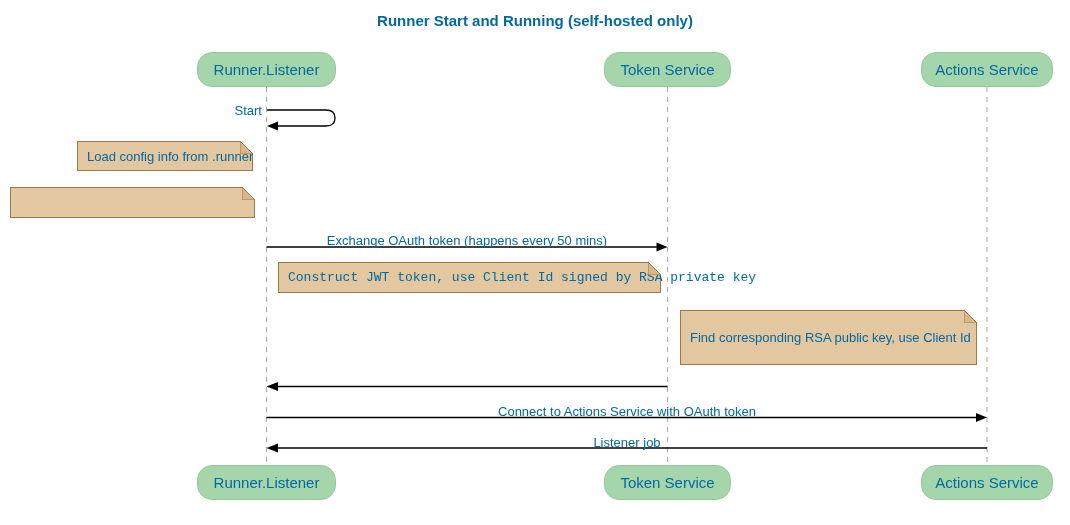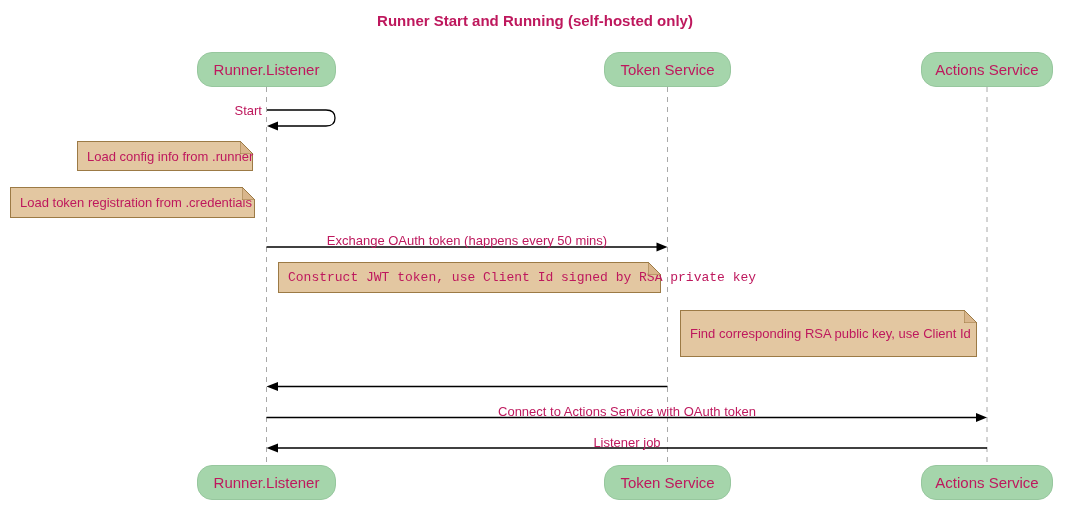--- a/index.html
+++ b/index.html
@@ -1,21 +1,21 @@
 <!DOCTYPE html>
 <html><head>
 <meta charset="utf-8">
 <style>
   html,body{margin:0;padding:0;background:#ffffff;}
   #diagram{
     position:relative;
     width:1070px;height:525px;
     background:#ffffff;
     font-family:"Liberation Sans","DejaVu Sans",sans-serif;
-    color:#be185d;
+    color:#0369a1;
     overflow:hidden;
   }
   .title{
     position:absolute;top:12px;left:0;width:1070px;
     text-align:center;font-size:15px;font-weight:bold;
   }
   svg.layer{position:absolute;top:0;left:0;}
   .participant{
     position:absolute;height:35px;
     background:#A5D5AB;border:1px solid #97C79E;border-radius:15px;
@@ -88,34 +88,33 @@
   <div class="msg-label" style="left:267px;top:435px;width:720px;">Listener job</div>
 
   <div class="note" style="left:77px;top:141px;width:176px;height:30px;">
     <span>Load config info from .runner</span>
     <svg class="fold" width="13" height="13">
       <polygon points="0,0 13,0 13,13" fill="#ffffff"></polygon>
       <path d="M0,0 L0,13 L13,13 Z" fill="#D9B68C" stroke="#9C7A45" stroke-width="1"></path>
     </svg>
   </div>
   <div class="note" style="left:10px;top:187px;width:245px;height:31px;">
-    <span>Load token registration from .credentials</span>
     <svg class="fold" width="13" height="13">
       <polygon points="0,0 13,0 13,13" fill="#ffffff"></polygon>
       <path d="M0,0 L0,13 L13,13 Z" fill="#D9B68C" stroke="#9C7A45" stroke-width="1"></path>
     </svg>
   </div>
   <div class="note" style="left:278px;top:262px;width:383px;height:31px;font-family:Liberation Mono, monospace;">
     <span>Construct JWT token, use Client Id signed by RSA private key</span>
     <svg class="fold" width="13" height="13">
       <polygon points="0,0 13,0 13,13" fill="#ffffff"></polygon>
       <path d="M0,0 L0,13 L13,13 Z" fill="#D9B68C" stroke="#9C7A45" stroke-width="1"></path>
     </svg>
   </div>
-  <div class="note" style="left:680px;top:310px;width:297px;height:47px;">
+  <div class="note" style="left:680px;top:310px;width:297px;height:55px;">
     <span>Find corresponding RSA public key, use Client Id</span>
     <svg class="fold" width="13" height="13">
       <polygon points="0,0 13,0 13,13" fill="#ffffff"></polygon>
       <path d="M0,0 L0,13 L13,13 Z" fill="#D9B68C" stroke="#9C7A45" stroke-width="1"></path>
     </svg>
   </div>
 
 </div>
 
 </body></html>

